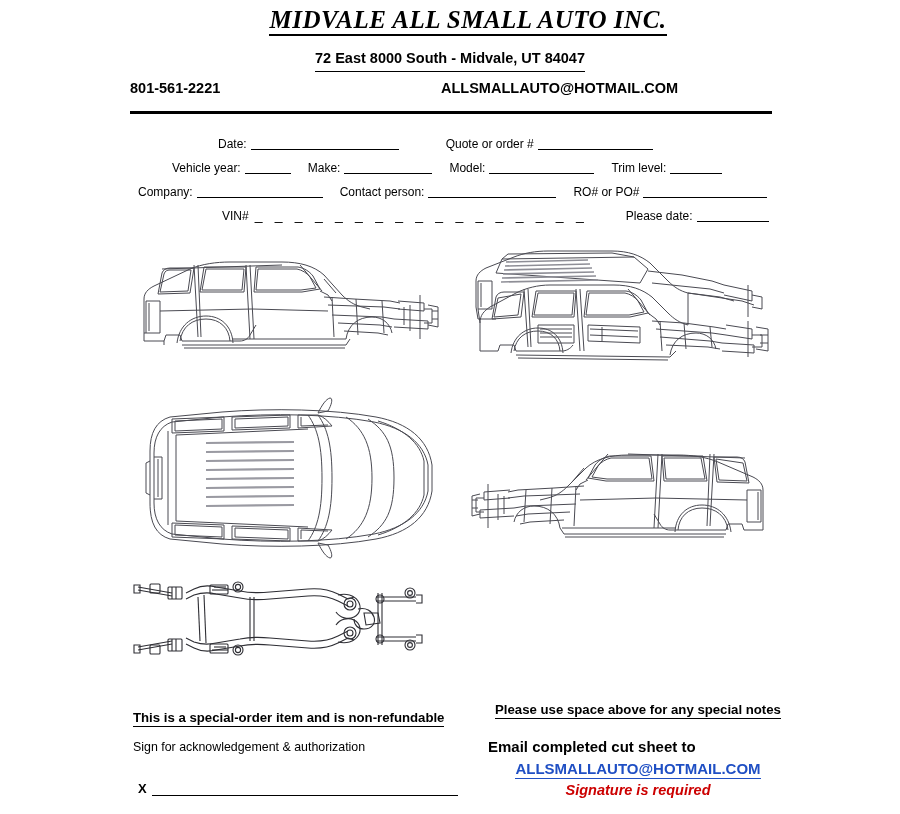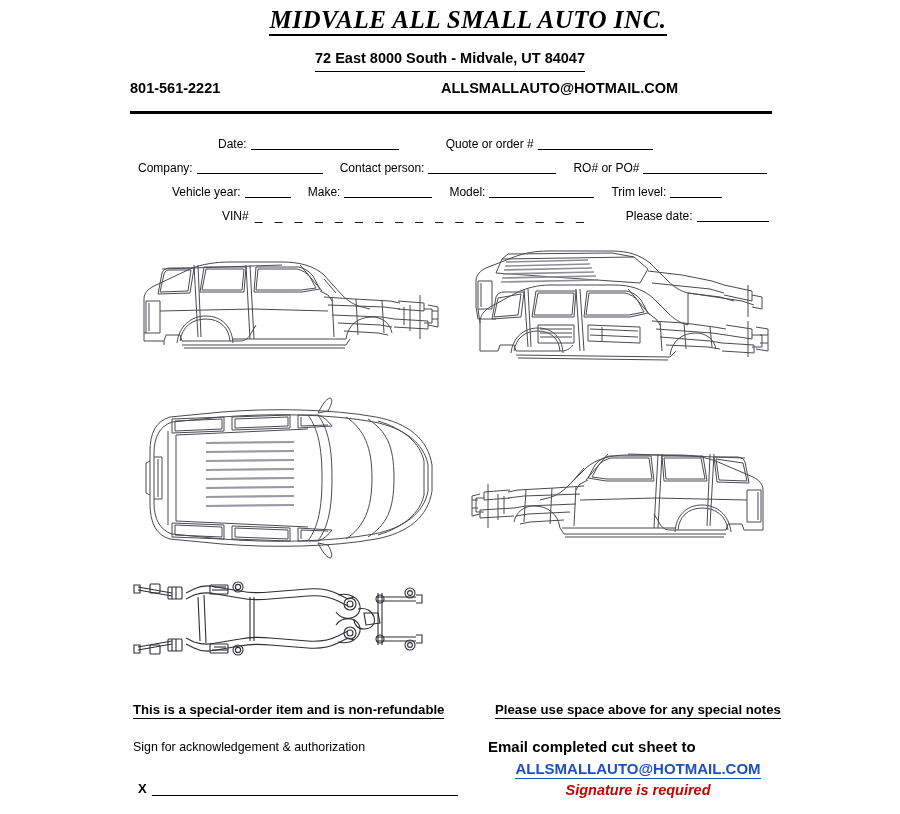--- a/index.html
+++ b/index.html
@@ -120,21 +120,21 @@
   #diag-frame       { left: 2px;   top: 328px; width: 300px; height: 95px; }
 
   .ln { fill: none; stroke: #4a4a52; stroke-width: 1; }
   .ln-d { fill: none; stroke: #2e2e34; stroke-width: 1.1; }
   .hatch { stroke: #8e8e96; stroke-width: 1.6; fill: none; }
   .hatch2 { stroke: #9a9aa2; stroke-width: 2.2; fill: none; }
 
   
   .footer { position: absolute; left: 0; top: 700px; width: 900px; }
 
-  .foot-left  { position: absolute; left: 133px; top: 0;  width: 330px; }
+  .foot-left  { position: absolute; left: 133px; top: 8px;  width: 330px; }
   .foot-right { position: absolute; left: 488px; top: 0;  width: 300px; text-align: center; }
 
   .note-underlined {
     font-weight: bold;
     font-size: 13.2px;
     border-bottom: 1.6px solid #000;
     display: inline-block;
     padding-bottom: 1px;
   }
   .sign-text {
@@ -207,45 +207,45 @@
   <div class="divider"></div>
 
   <div class="form-area">
 
     <div class="frow r1">
       <span class="flabel">Date:</span>
       <span class="fblank" style="width:148px;"></span>
       <span class="gap-lg"></span>
       <span class="flabel">Quote or order #</span>
       <span class="fblank" style="width:115px;"></span>
-    </div>
-
-    <div class="frow r2">
-      <span class="flabel">Company:</span>
-      <span class="fblank" style="width:126px;"></span>
-      <span class="gap-sm"></span>
-      <span class="flabel">Contact person:</span>
-      <span class="fblank" style="width:128px;"></span>
-      <span class="gap-sm"></span>
-      <span class="flabel">RO# or PO#</span>
-      <span class="fblank" style="width:124px;"></span>
     </div>
 
     <div class="frow r3">
       <span class="flabel">Vehicle year:</span>
       <span class="fblank" style="width:46px;"></span>
       <span class="gap-sm"></span>
       <span class="flabel">Make:</span>
       <span class="fblank" style="width:88px;"></span>
       <span class="gap-sm"></span>
       <span class="flabel">Model:</span>
       <span class="fblank" style="width:105px;"></span>
       <span class="gap-sm"></span>
       <span class="flabel">Trim level:</span>
       <span class="fblank" style="width:52px;"></span>
+    </div>
+
+    <div class="frow r2">
+      <span class="flabel">Company:</span>
+      <span class="fblank" style="width:126px;"></span>
+      <span class="gap-sm"></span>
+      <span class="flabel">Contact person:</span>
+      <span class="fblank" style="width:128px;"></span>
+      <span class="gap-sm"></span>
+      <span class="flabel">RO# or PO#</span>
+      <span class="fblank" style="width:124px;"></span>
     </div>
 
     <div class="frow r4">
       <span class="flabel">VIN#</span>
       <span class="vin-dashes">_ _ _ _ _ _ _ _ _ _ _ _ _ _ _ _ _</span>
       <span class="gap-lg"></span>
       <span class="flabel">Please date:</span>
       <span class="fblank" style="width:84px;"></span>
     </div>
 

